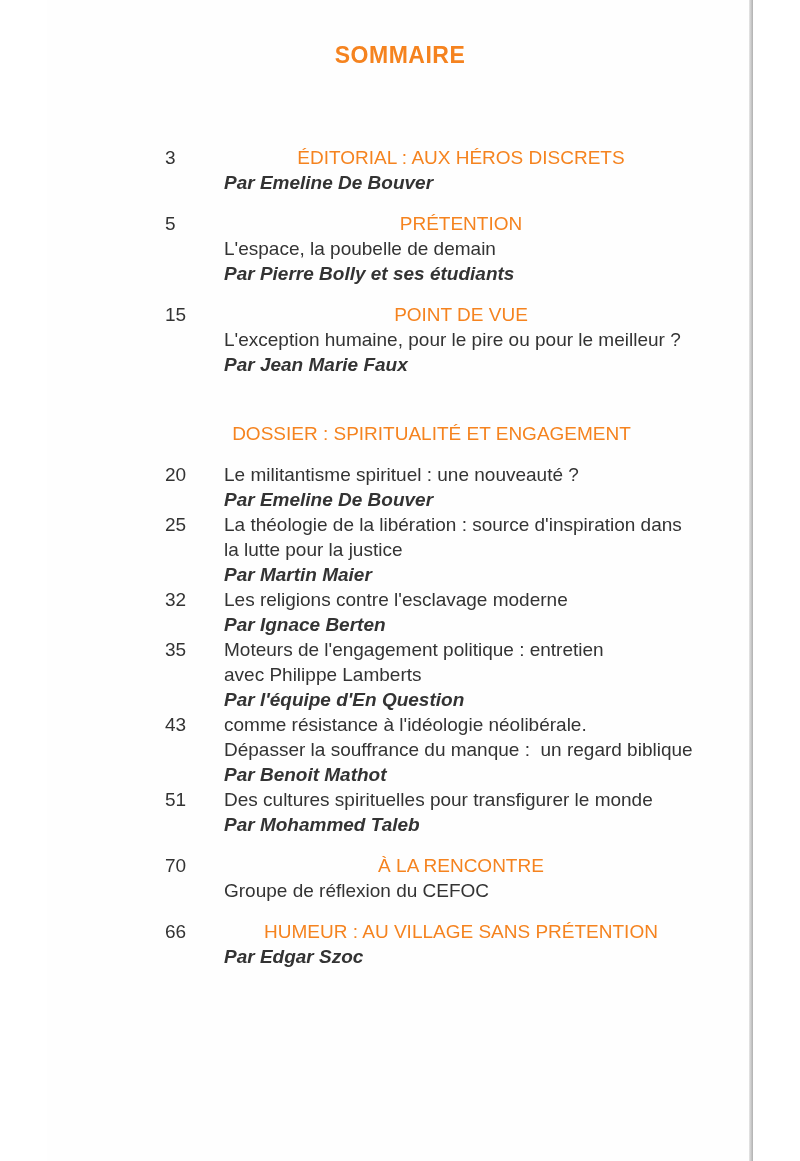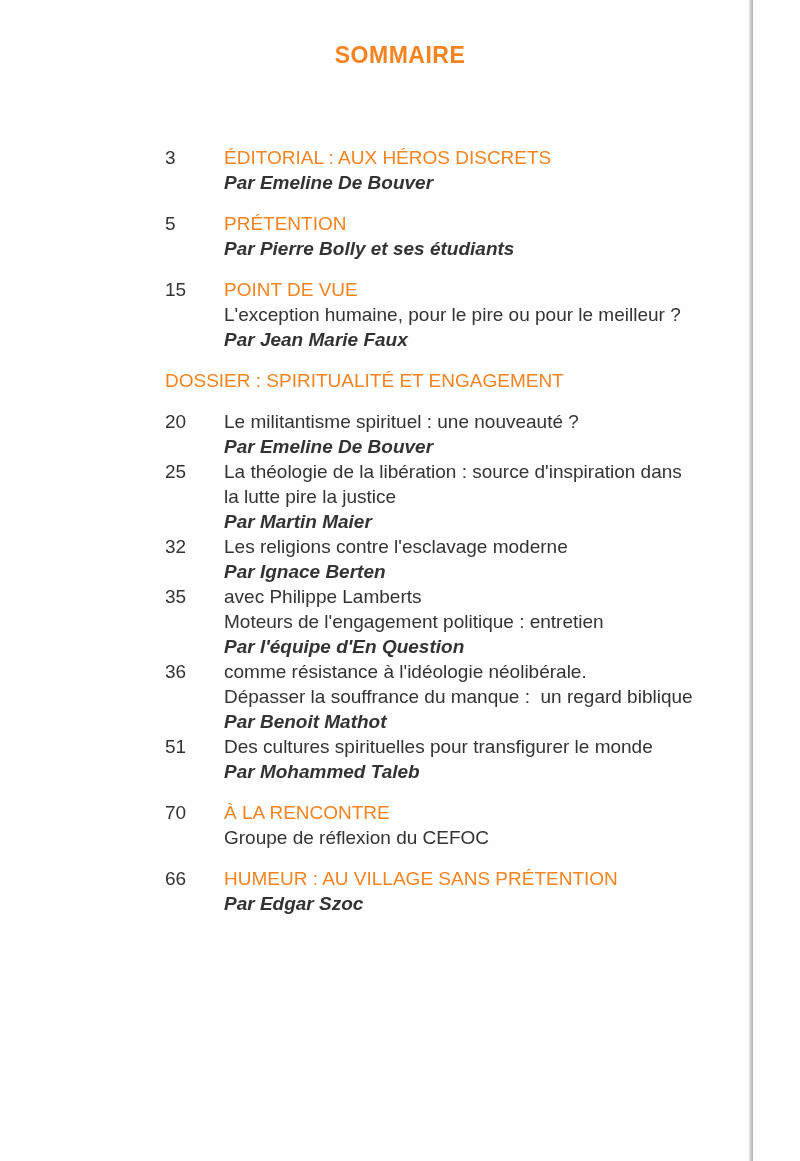--- a/index.html
+++ b/index.html
@@ -48,51 +48,53 @@
   }
   .toc-row.spaced { margin-top: 16px; }
   .toc-num {
     flex: 0 0 59px;
     color: var(--text);
   }
   .toc-content { flex: 1 1 auto; }
   .toc-heading {
     color: var(--accent);
     white-space: pre-wrap;
+    text-align: center;
   }
   .toc-line {
     color: var(--text);
     white-space: pre-wrap;
   }
   .toc-byline {
     color: var(--text);
     font-style: italic;
     white-space: pre-wrap;
     font-weight: bold;
   }
-  .toc-row.full-width .toc-heading { flex: 1 1 auto; }
+  .toc-row.full-width .toc-heading { flex: 1 1 auto; margin-top: 28px; }
 </style>
 </head>
 <body>
 
 <div class="page">
   <div class="page-title">SOMMAIRE</div>
 
   <div class="toc">
       <div class="toc-row">
         <div class="toc-num">3</div>
         <div class="toc-content">
           <div class="toc-heading">ÉDITORIAL : AUX HÉROS DISCRETS</div>
           <div class="toc-byline">Par Emeline De Bouver</div>
         </div>
       </div>
       <div class="toc-row spaced">
         <div class="toc-num">5</div>
         <div class="toc-content">
           <div class="toc-heading">PRÉTENTION</div>
+          <div class="toc-line">L'espace, la poubelle de demain</div>
           <div class="toc-byline">Par Pierre Bolly et ses étudiants</div>
         </div>
       </div>
       <div class="toc-row spaced">
         <div class="toc-num">15</div>
         <div class="toc-content">
           <div class="toc-heading">POINT DE VUE</div>
           <div class="toc-line">L'exception humaine, pour le pire ou pour le meilleur ?</div>
           <div class="toc-byline">Par Jean Marie Faux</div>
         </div>
@@ -104,41 +106,41 @@
         <div class="toc-num">20</div>
         <div class="toc-content">
           <div class="toc-line">Le militantisme spirituel : une nouveauté ?</div>
           <div class="toc-byline">Par Emeline De Bouver</div>
         </div>
       </div>
       <div class="toc-row">
         <div class="toc-num">25</div>
         <div class="toc-content">
           <div class="toc-line">La théologie de la libération : source d'inspiration dans</div>
-          <div class="toc-line">la lutte pire la justice</div>
+          <div class="toc-line">la lutte pour la justice</div>
           <div class="toc-byline">Par Martin Maier</div>
         </div>
       </div>
       <div class="toc-row">
         <div class="toc-num">32</div>
         <div class="toc-content">
           <div class="toc-line">Les religions contre l'esclavage moderne</div>
           <div class="toc-byline">Par Ignace Berten</div>
         </div>
       </div>
       <div class="toc-row">
         <div class="toc-num">35</div>
         <div class="toc-content">
+          <div class="toc-line">Moteurs de l'engagement politique : entretien</div>
           <div class="toc-line">avec Philippe Lamberts</div>
-          <div class="toc-line">Moteurs de l'engagement politique : entretien</div>
           <div class="toc-byline">Par l'équipe d'En Question</div>
         </div>
       </div>
       <div class="toc-row">
-        <div class="toc-num">36</div>
+        <div class="toc-num">43</div>
         <div class="toc-content">
           <div class="toc-line">comme résistance à l'idéologie néolibérale.</div>
           <div class="toc-line">Dépasser la souffrance du manque :  un regard biblique</div>
           <div class="toc-byline">Par Benoit Mathot</div>
         </div>
       </div>
       <div class="toc-row">
         <div class="toc-num">51</div>
         <div class="toc-content">
           <div class="toc-line">Des cultures spirituelles pour transfigurer le monde</div>

